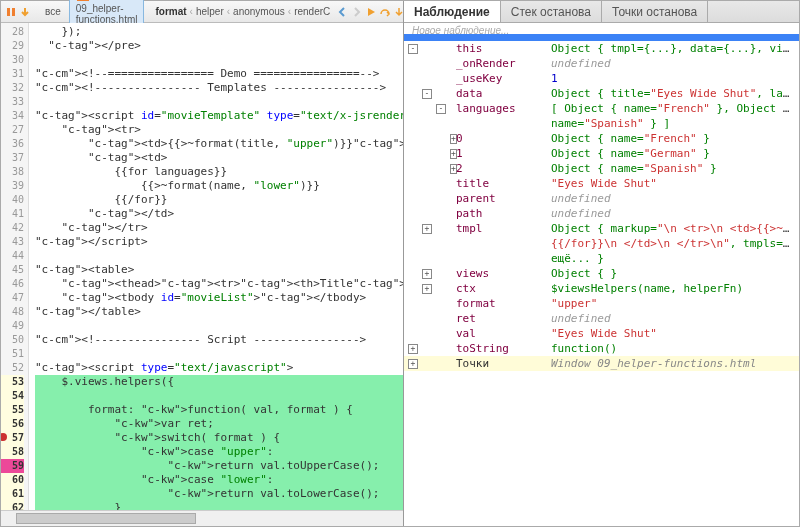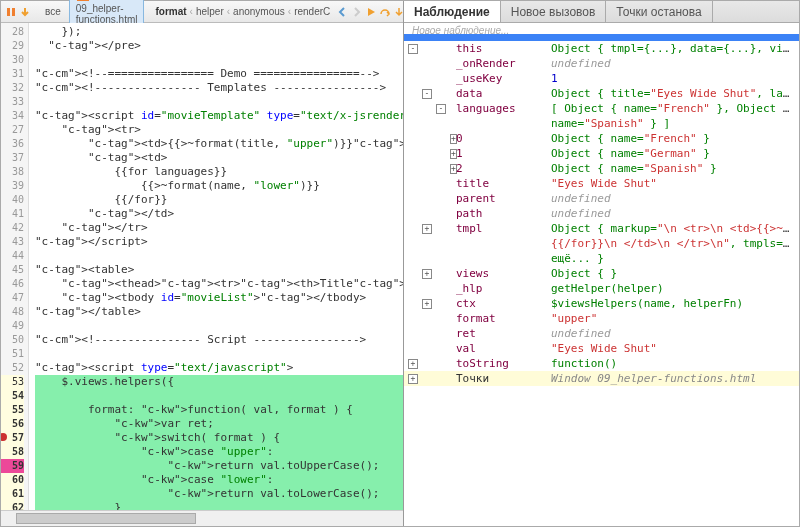--- a/index.html
+++ b/index.html
@@ -140,42 +140,42 @@
           <div class="cl">43</div>
           <div class="cl">44</div>
           <div class="cl">45</div>
           <div class="cl">46</div>
           <div class="cl">47</div>
           <div class="cl">48</div>
           <div class="cl">49</div>
           <div class="cl">50</div>
           <div class="cl">51</div>
           <div class="cl">52</div>
-          <div class="cl" style="background:#fffde0;color:#333;font-weight:normal">53</div>
+          <div class="cl" style="background:#fffde0;color:#333;font-weight:bold">53</div>
           <div class="cl" style="background:#fffde0;color:#333;font-weight:bold">54</div>
           <div class="cl" style="background:#fffde0;color:#333;font-weight:bold">55</div>
           <div class="cl" style="background:#fffde0;color:#333;font-weight:bold">56</div>
           <div class="cl bp" style="background:#fffde0;color:#333;font-weight:bold">57</div>
           <div class="cl" style="background:#fffde0;color:#333;font-weight:bold">58</div>
           <div class="cl" style="background:#ec4899;color:#333;font-weight:bold">59</div>
           <div class="cl" style="background:#fffde0;color:#333;font-weight:bold">60</div>
           <div class="cl" style="background:#fffde0;color:#333;font-weight:bold">61</div>
           <div class="cl" style="background:#fffde0;color:#333;font-weight:bold">62</div>
         </div>
       <div class="code" id="code"><div class="cl">    });</div><div class="cl">  <span class="&lt;span">"c-tag"</span>&gt;&lt;/pre&gt;</div><div class="cl"></div><div class="cl"><span class="&lt;span">"c-cm"</span>&gt;&lt;!--================ Demo ================--&gt;</div><div class="cl"><span class="&lt;span">"c-cm"</span>&gt;&lt;!---------------- Templates ----------------&gt;</div><div class="cl"></div><div class="cl"><span class="&lt;span">"c-tag"</span>&gt;&lt;script <span class="c-attr">id</span>=<span class="c-str">"movieTemplate"</span> <span class="c-attr">type</span>=<span class="c-str">"text/x-jsrender"</span>&gt;</div><div class="cl">    <span class="&lt;span">"c-tag"</span>&gt;&lt;tr&gt;</div><div class="cl">        <span class="&lt;span">"c-tag"</span>&gt;&lt;td&gt;{{&gt;~format(title, <span class="c-str">"upper"</span>)}}<span class="&lt;span">"c-tag"</span>&gt;&lt;/td&gt;</div><div class="cl">        <span class="&lt;span">"c-tag"</span>&gt;&lt;td&gt;</div><div class="cl">            {{for languages}}</div><div class="cl">                {{&gt;~format(name, <span class="c-str">"lower"</span>)}}</div><div class="cl">            {{/for}}</div><div class="cl">        <span class="&lt;span">"c-tag"</span>&gt;&lt;/td&gt;</div><div class="cl">    <span class="&lt;span">"c-tag"</span>&gt;&lt;/tr&gt;</div><div class="cl"><span class="&lt;span">"c-tag"</span>&gt;&lt;/script&gt;</div><div class="cl"></div><div class="cl"><span class="&lt;span">"c-tag"</span>&gt;&lt;table&gt;</div><div class="cl">    <span class="&lt;span">"c-tag"</span>&gt;&lt;thead&gt;<span class="&lt;span">"c-tag"</span>&gt;&lt;tr&gt;<span class="&lt;span">"c-tag"</span>&gt;&lt;th&gt;Title<span class="&lt;span">"c-tag"</span>&gt;&lt;/th&gt;&gt;&lt;th&gt;Languages&gt;&lt;/th&gt;&gt;&lt;/tr&gt;&gt;&lt;/thead&gt;</div><div class="cl">    <span class="&lt;span">"c-tag"</span>&gt;&lt;tbody <span class="c-attr">id</span>=<span class="c-str">"movieList"</span>&gt;<span class="&lt;span">"c-tag"</span>&gt;&lt;/tbody&gt;</div><div class="cl"><span class="&lt;span">"c-tag"</span>&gt;&lt;/table&gt;</div><div class="cl"></div><div class="cl"><span class="&lt;span">"c-cm"</span>&gt;&lt;!---------------- Script ----------------&gt;</div><div class="cl"></div><div class="cl"><span class="&lt;span">"c-tag"</span>&gt;&lt;script <span class="c-attr">type</span>=<span class="c-str">"text/javascript"</span>&gt;</div><div class="cl hl">    $.views.helpers({</div><div class="cl hl"></div><div class="cl hl">        format: <span class="&lt;span">"c-kw"</span>&gt;function( val, format ) {</div><div class="cl hl">            <span class="&lt;span">"c-kw"</span>&gt;var ret;</div><div class="cl hl">            <span class="&lt;span">"c-kw"</span>&gt;switch( format ) {</div><div class="cl hl">                <span class="&lt;span">"c-kw"</span>&gt;case <span class="c-str">"upper"</span>:</div><div class="cl hl">                    <span class="&lt;span">"c-kw"</span>&gt;return val.toUpperCase();</div><div class="cl hl">                <span class="&lt;span">"c-kw"</span>&gt;case <span class="c-str">"lower"</span>:</div><div class="cl hl">                    <span class="&lt;span">"c-kw"</span>&gt;return val.toLowerCase();</div><div class="cl hl">            }</div></div>
     </div>
     <div class="hscroll">
         <div class="hthumb"></div>
       </div>
   </div>
 
   <div class="pane right">
     <div class="rtabs">
       <div class="rtab act dd">Наблюдение</div>
-      <div class="rtab">Новое вызовов</div>
+      <div class="rtab">Стек останова</div>
       <div class="rtab">Точки останова</div>
     </div>
     <div class="watch-new">Новое наблюдение...</div>
     <div class="vars" id="vars">
         <div class="vr">
           <span class="vind" style="padding-left:0px">
             <span class="twist">-</span>
           </span>
           <span class="vname">this</span>
           <span class="vval"><span class="obj">Object { tmpl={...}, data={...}, views={...}, ещё... }</span></span>
@@ -277,27 +277,20 @@
           </span>
           <span class="vname"></span>
           <span class="vval"><span class="obj">ещё... }</span></span>
         </div>
         <div class="vr">
           <span class="vind" style="padding-left:14px">
             <span class="twist">+</span>
           </span>
           <span class="vname">views</span>
           <span class="vval"><span class="obj">Object { }</span></span>
-        </div>
-        <div class="vr">
-          <span class="vind" style="padding-left:14px">
-            <span style="width:13px;display:inline-block"></span>
-          </span>
-          <span class="vname">_hlp</span>
-          <span class="vval"><span class="fn">getHelper(helper)</span></span>
         </div>
         <div class="vr">
           <span class="vind" style="padding-left:14px">
             <span class="twist">+</span>
           </span>
           <span class="vname">ctx</span>
           <span class="vval"><span class="fn">$viewsHelpers(name, helperFn)</span></span>
         </div>
         <div class="vr">
           <span class="vind" style="padding-left:0px">

